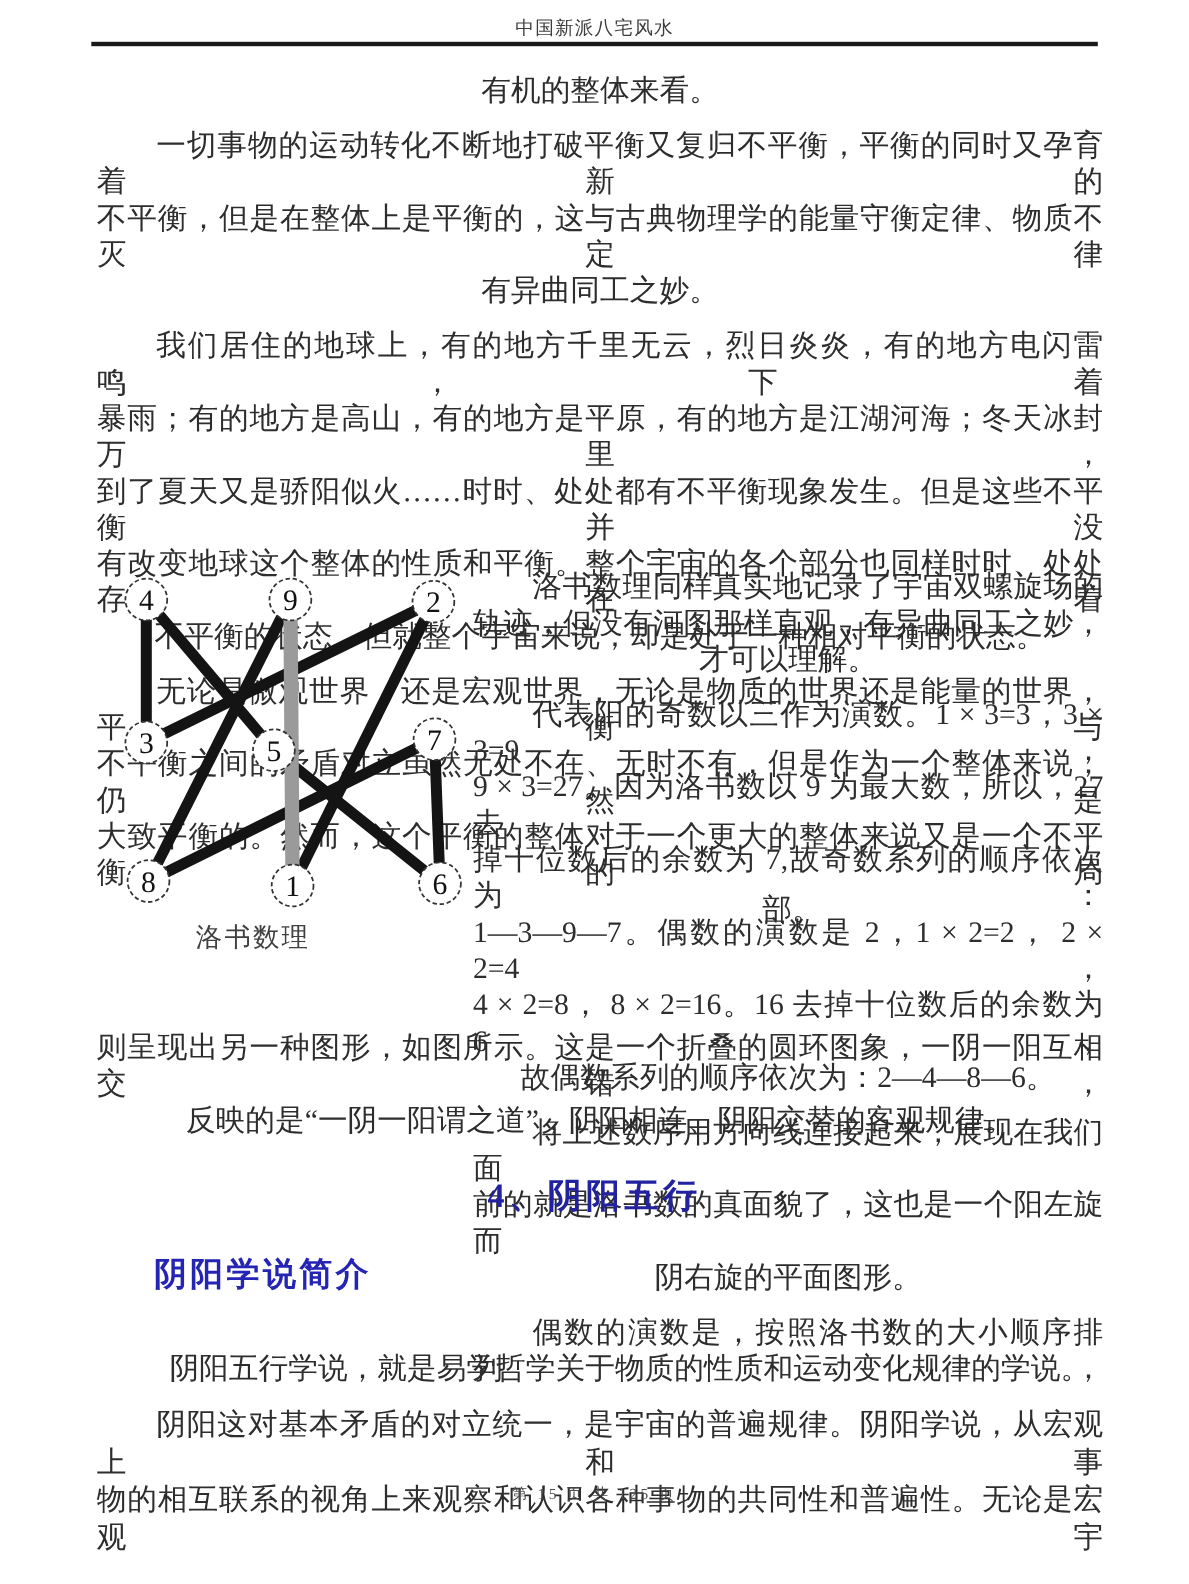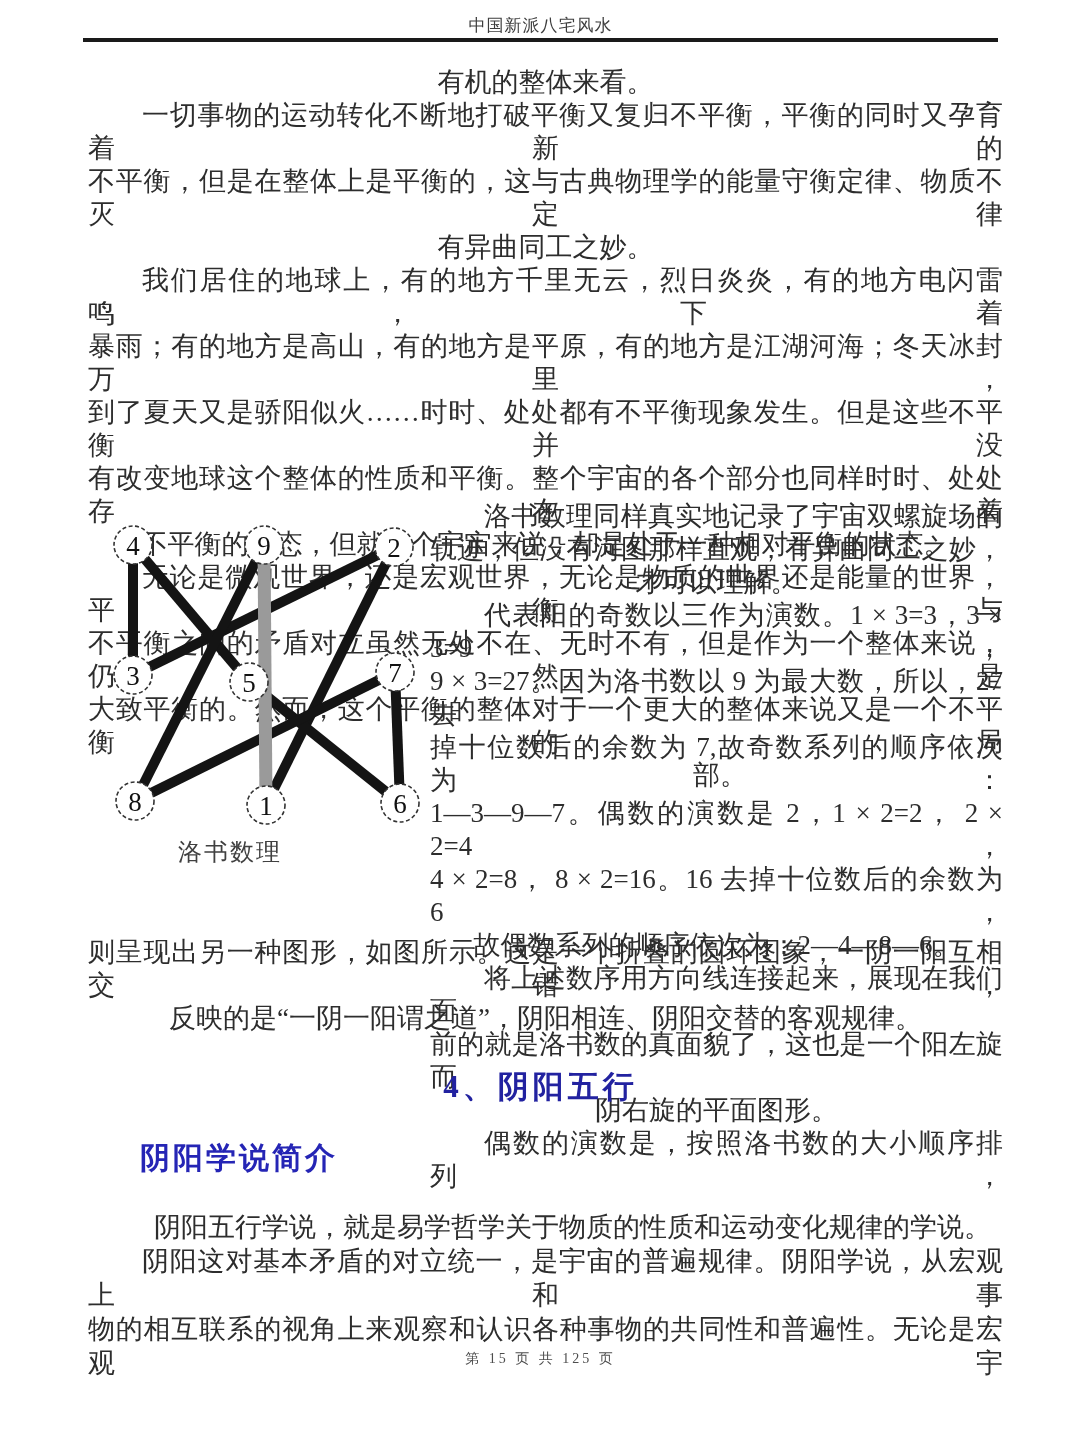--- a/index.html
+++ b/index.html
@@ -18,21 +18,21 @@
   }
   .header-rule{
     position:absolute;top:38px;left:83px;width:915px;height:4px;
     background:#1a1a1a;
   }
   .line{
     font-size:27px;line-height:33px;white-space:nowrap;
     text-align:center;color:#2d2d2d;
   }
   .line.jst{white-space:normal;text-align:justify;text-align-last:justify;}
-  .line.ind{text-indent:2em;}
+  .line.ind{text-indent:2em;margin-top:17px;}
   .line.tail{padding-left:349px;}
   #top-block{position:absolute;left:88px;top:66px;width:915px;}
   .mid-row{position:absolute;left:88px;top:500px;width:915px;display:flex;}
   .figure-box{width:342px;flex:0 0 342px;}
   .figure-box svg{display:block;margin-left:7px;}
   .figure-caption{
     width:270px;margin-left:7px;margin-top:6px;text-align:center;
     font-size:24px;color:#404040;letter-spacing:2px;
   }
   #right-block{width:573px;flex:0 0 573px;}

